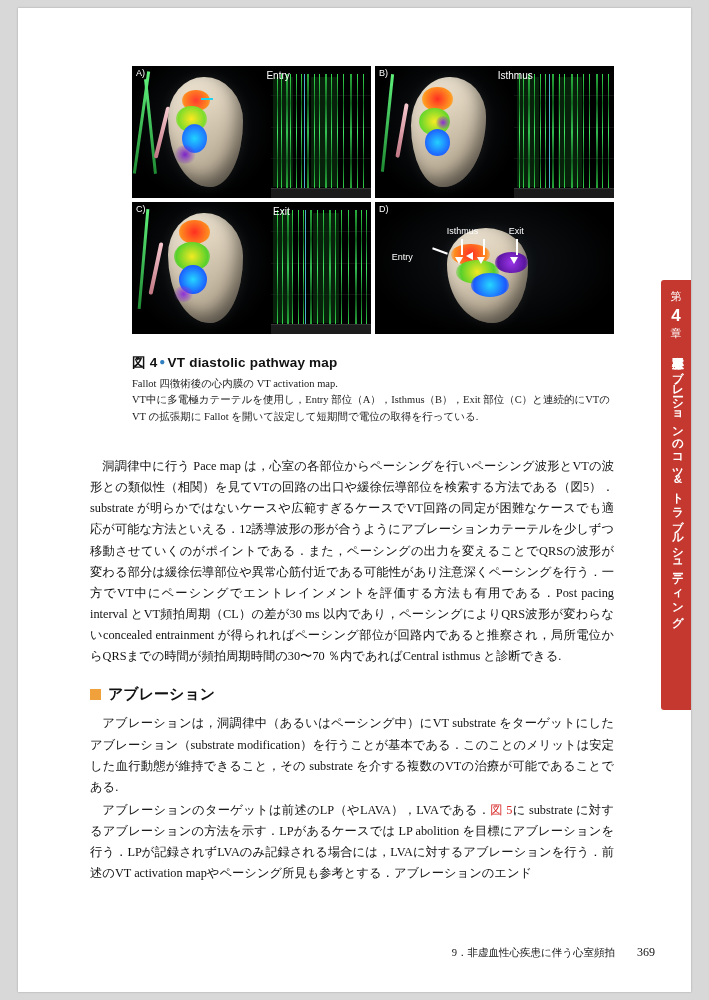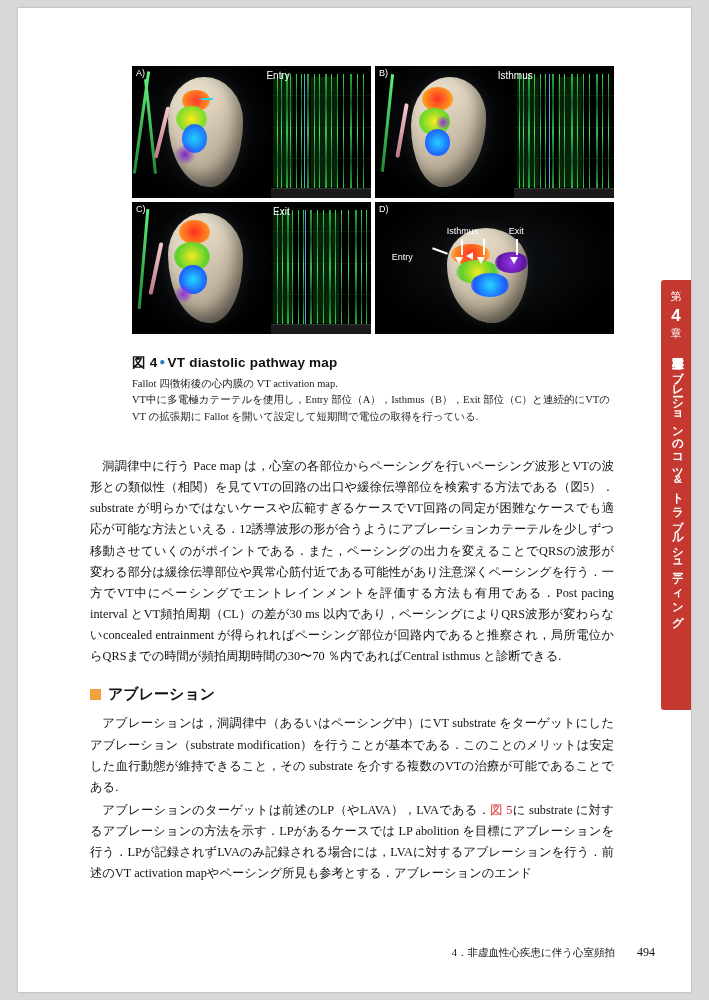--- a/index.html
+++ b/index.html
@@ -449,22 +449,22 @@
 
     <div class="sec-head">
       <span class="marker"></span>
       <span class="txt">アブレーション</span>
     </div>
     <p class="para">アブレーションは，洞調律中（あるいはペーシング中）にVT substrate をターゲットにしたアブレーション（substrate modification）を行うことが基本である．このことのメリットは安定した血行動態が維持できること，その substrate を介する複数のVTの治療が可能であることである.</p>
     <p class="para"><span>アブレーションのターゲットは前述のLP（やLAVA），LVAである．</span><span class="red">図 5</span><span>に substrate に対するアブレーションの方法を示す．LPがあるケースでは LP abolition を目標にアブレーションを行う．LPが記録されずLVAのみ記録される場合には，LVAに対するアブレーションを行う．前述のVT activation mapやペーシング所見も参考とする．アブレーションのエンド</span></p>
   </div>
 
   <div class="footer">
-    <span class="ftxt">4．非虚血性心疾患に伴う心室頻拍</span>
-    <span class="pnum">494</span>
+    <span class="ftxt">9．非虚血性心疾患に伴う心室頻拍</span>
+    <span class="pnum">369</span>
   </div>
 
   <div class="side-tab">
     <div class="chap">
       <span>第</span>
       <span class="num">4</span>
       <span>章</span>
     </div>
     <div class="vert">心室不整脈アブレーションのコツ&amp;トラブルシューティング</div>
   </div>

